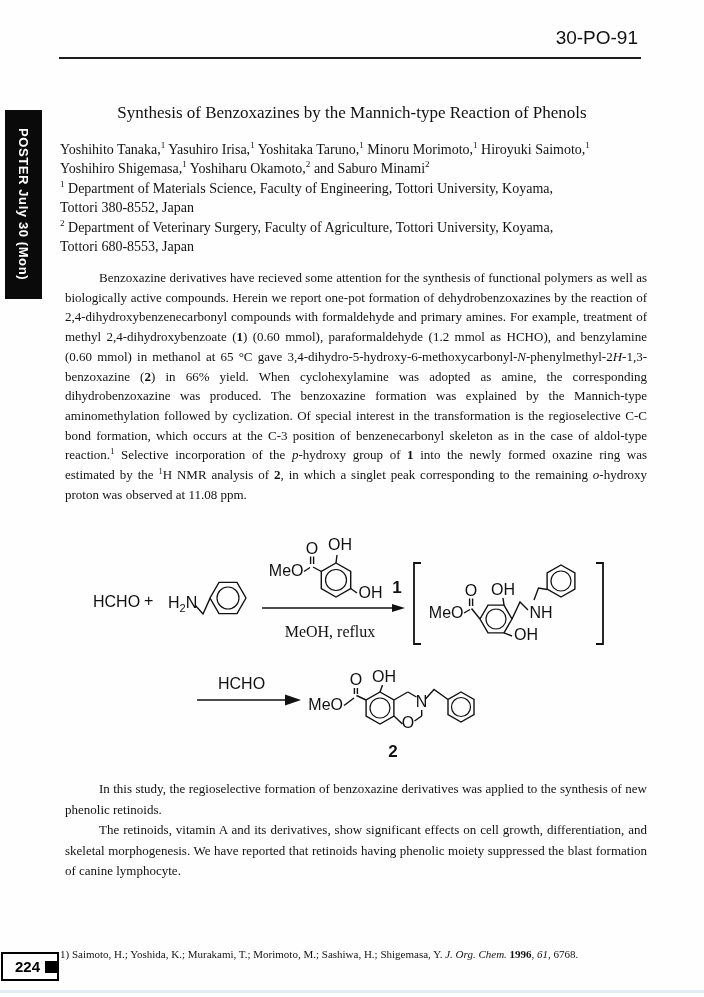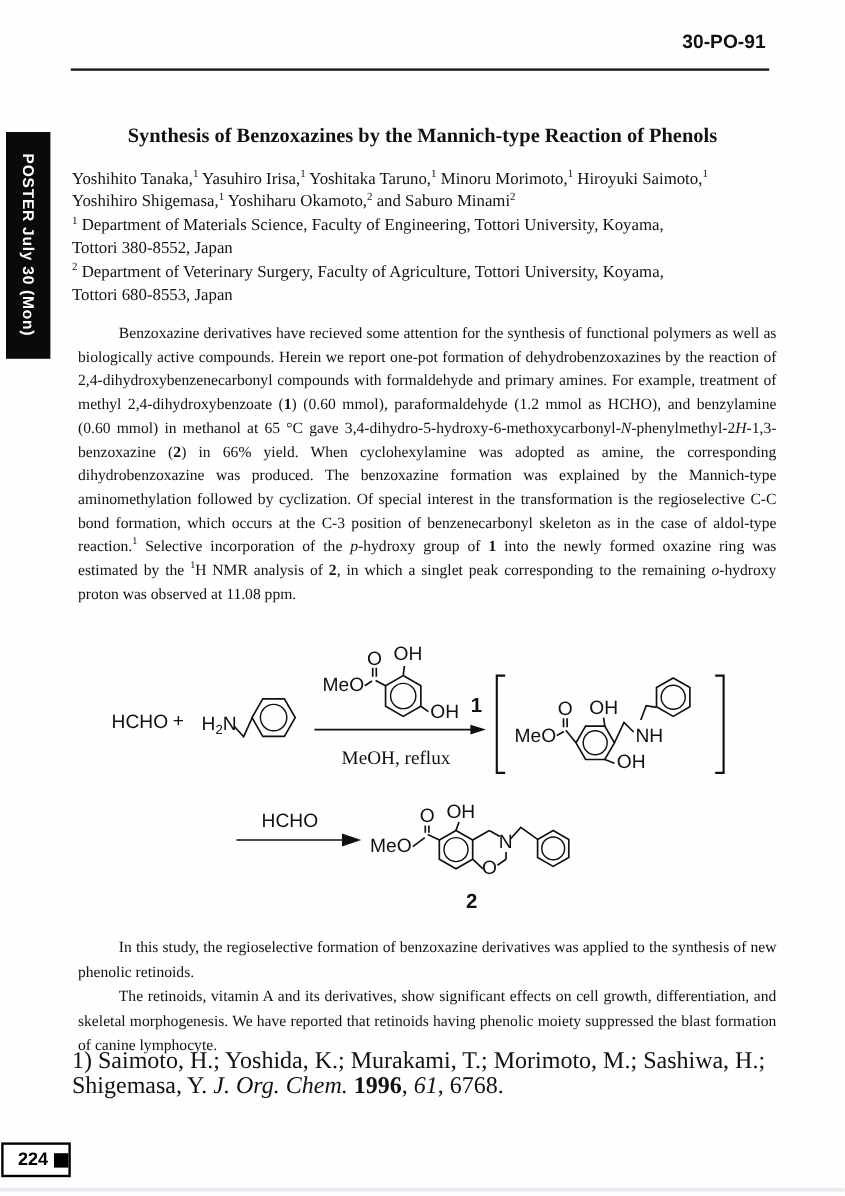--- a/index.html
+++ b/index.html
@@ -3,47 +3,47 @@
 <meta charset="utf-8">
 <style>
   html,body { margin:0; padding:0; background:#ffffff; }
   .page {
     position:relative; width:704px; height:997px; background:#fefefe;
     font-family:"Liberation Serif", serif; color:#121212; overflow:hidden;
   }
   sup { font-size:0.65em; vertical-align:super; line-height:0; }
   .header-code {
     position:absolute; top:27px; right:66px;
-    font-family:"Liberation Sans", sans-serif; font-weight:bold; font-size:16px; color:#111;margin-left:40px;
+    font-family:"Liberation Sans", sans-serif; font-weight:normal; font-size:19px; color:#111;margin-left:40px;
   }
   .divider { position:absolute; top:57px; left:59px; width:582px; height:2px; background:#1c1c1c; }
   .side-tab {
     position:absolute; left:5px; top:110px; width:37px; height:189px; background:#0a0a0a;
     display:flex; align-items:center; justify-content:center;
   }
   .side-tab span {
     writing-mode:vertical-rl; color:#ffffff; font-family:"Liberation Sans", sans-serif;
     font-weight:bold; font-size:13px; letter-spacing:0.6px; white-space:nowrap;
   }
   .paper-title {
     position:absolute; top:103px; left:60px; width:584px; text-align:center;
-    font-weight:bold; font-size:17px;
+    font-weight:normal; font-size:17px;
   }
   .authors {
     position:absolute; top:140px; left:60px; width:584px; text-align:left;
     font-size:14px; line-height:19.4px;
   }
   .authors div { white-space:nowrap; }
   .para {
     position:absolute; left:65px; width:582px; font-size:13px; text-align:justify;
   }
   .p1 { top:268px; line-height:19.7px; }
   .p1 p, .p23 p { margin:0; text-indent:34px; }
   .p23 { top:779px; line-height:20.5px; }
-  .reference { position:absolute; left:60px; top:874px; width:582px; font-size:20px; line-height:21px; text-align:left; }
+  .reference { position:absolute; left:60px; top:944px; width:582px; font-size:11px; line-height:21px; text-align:left; }
   .scheme { position:absolute; left:60px; top:530px; }
   .scheme text { font-family:"Liberation Sans", sans-serif; font-size:16px; fill:#111; }
   .scheme text.serif { font-family:"Liberation Serif", serif; }
   .scheme text.num { font-weight:bold; font-size:17px; }
   .scheme .bond { stroke:#111; stroke-width:1.4; fill:none; }
   .scheme .ringc { stroke:#111; stroke-width:1.2; fill:none; }
   .scheme .bracket { stroke:#111; stroke-width:1.8; fill:none; }
   .scheme .head { fill:#111; stroke:none; }
   .page-box {
     position:absolute; left:1px; top:952px; width:58px; height:29px; box-sizing:border-box;

